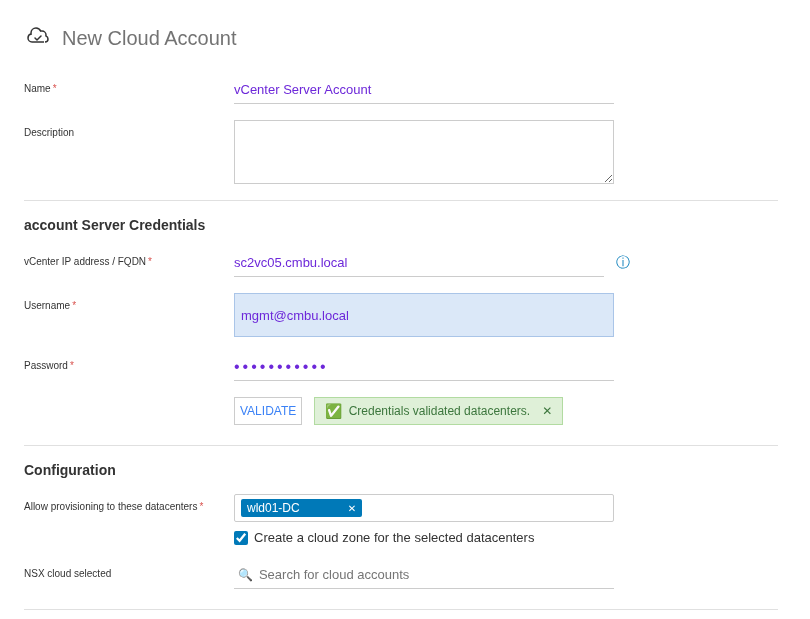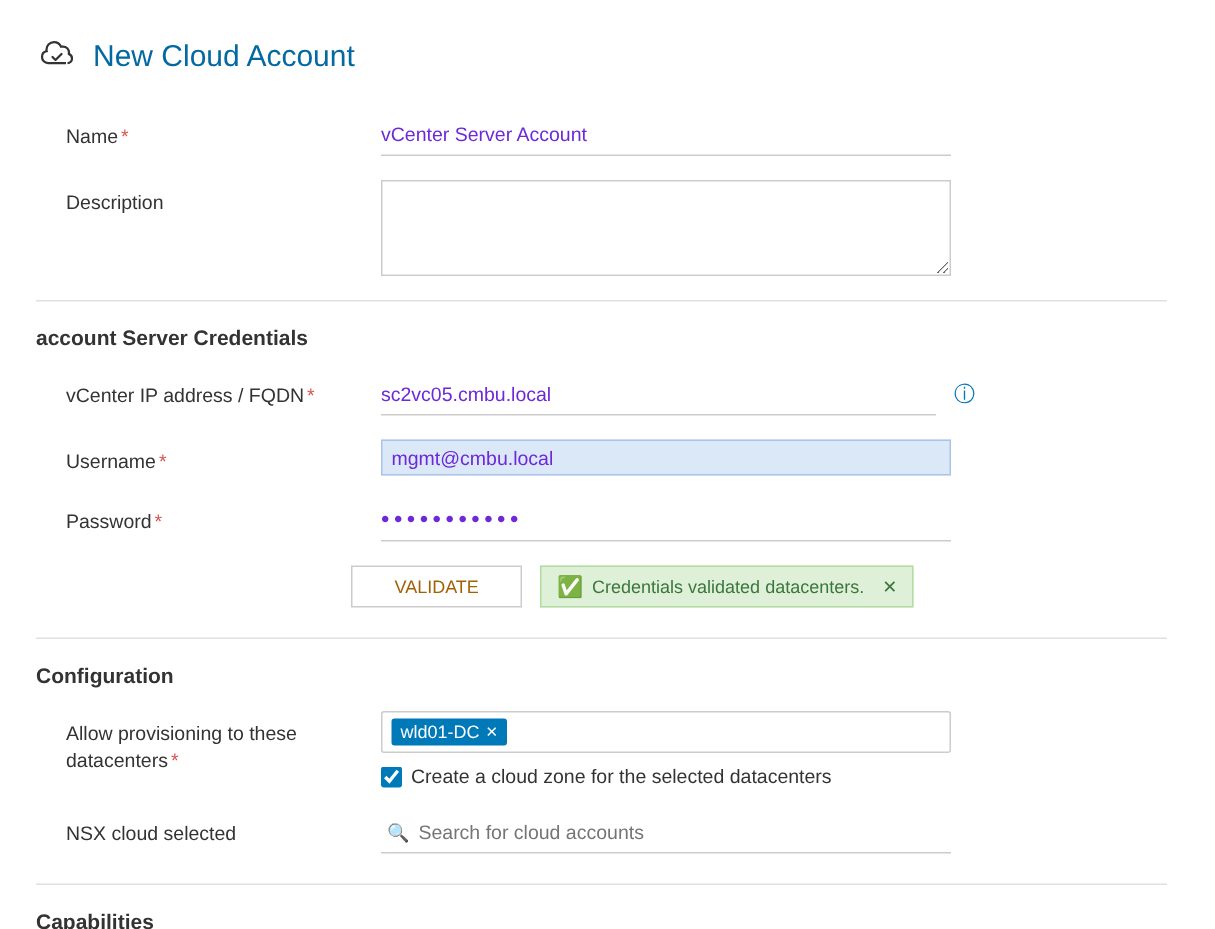--- a/index.html
+++ b/index.html
@@ -18,21 +18,21 @@
     }
     .page-header {
       display: flex;
       align-items: center;
       gap: 10px;
       margin-bottom: 24px;
     }
     .page-header h1 {
       font-size: 20px;
       font-weight: 400;
-      color: #0369a1;
+      color: #737373;
     }
     .cloud-icon {
       width: 28px;
       height: 28px;
     }
     .form-section {
       margin-bottom: 20px;
     }
     .section-title {
       font-size: 14px;
@@ -42,25 +42,24 @@
       margin-top: 8px;
     }
     .form-row {
       display: flex;
       align-items: flex-start;
       margin-bottom: 16px;
     }
     .form-label {
       width: 210px;
       min-width: 210px;
-      font-size: 13px;
+      font-size: 10px;
       color: #333;
       padding-top: 6px;
       line-height: 1.4;
-      margin-left: 20px;
     }
     .form-label .required {
       color: #d9534f;
       margin-left: 2px;
     }
     .form-control-wrapper {
       flex: 1;
       position: relative;
       display: flex;
       align-items: center;
@@ -97,25 +96,25 @@
       resize: vertical;
     }
     .info-icon {
       color: #0079b8;
       font-size: 14px;
       cursor: pointer;
       margin-left: 4px;
     }
     .validate-btn {
       height: 28px;
-      padding: 0 28px;
+      padding: 0 5px;
       background: #fff;
       border: 1px solid #ccc;
       font-size: 12px;
-      color: #a16207;
+      color: #3b82f6;
       cursor: pointer;
       text-transform: uppercase;
     }
     .success-banner {
       display: flex;
       align-items: center;
       gap: 6px;
       background: #dff0d8;
       border: 1px solid #b2dba1;
       padding: 4px 10px;
@@ -150,20 +149,21 @@
     }
     .tag-chip {
       display: flex;
       align-items: center;
       background: #0079b8;
       color: #fff;
       border-radius: 2px;
       padding: 2px 6px;
       font-size: 12px;
       margin-right: 4px;
+      gap: 44px;
     }
     .tag-chip-close {
       margin-left: 4px;
       cursor: pointer;
       font-size: 10px;
     }
     .tag-input-inner {
       border: none;
       outline: none;
       font-size: 13px;
@@ -249,21 +249,21 @@
         <input type="text" class="form-input" value="sc2vc05.cmbu.local" style="width: 370px; border-top: none; border-right: none; border-left: none; border-image: initial; border-bottom: 1px solid rgb(204, 204, 204); padding: 4px 0px;">
         <span class="info-icon">ⓘ</span>
       </div>
     </div>
 
     <div class="form-row">
       <div class="form-label">
         <span>Username</span><span class="required">*</span>
       </div>
       <div class="form-control-wrapper">
-        <input type="text" class="form-input highlighted" value="mgmt@cmbu.local" style="width: 380px; background: rgb(219, 232, 248); border: 1px solid rgb(170, 197, 232); padding: 4px 6px; height: 24px;">
+        <input type="text" class="form-input highlighted" value="mgmt@cmbu.local" style="width: 380px; background: rgb(219, 232, 248); border: 1px solid rgb(170, 197, 232); padding: 4px 6px; height: 44px;">
       </div>
     </div>
 
     <div class="form-row">
       <div class="form-label">
         <span>Password</span><span class="required">*</span>
       </div>
       <div class="form-control-wrapper">
         <input type="password" class="form-input" value="password123" style="width: 380px; border-top: none; border-right: none; border-left: none; border-image: initial; border-bottom: 1px solid rgb(204, 204, 204); padding: 4px 0px; letter-spacing: 3px; font-size: 16px;">
       </div>

